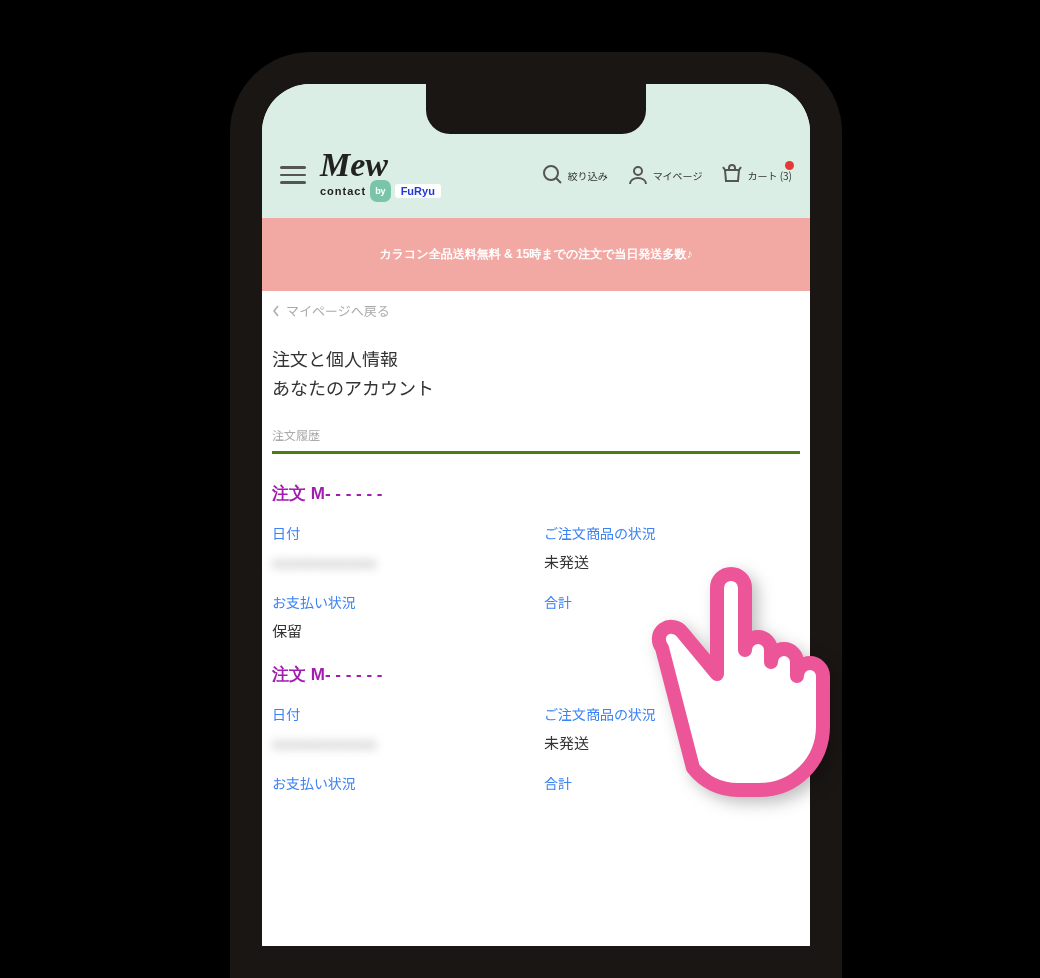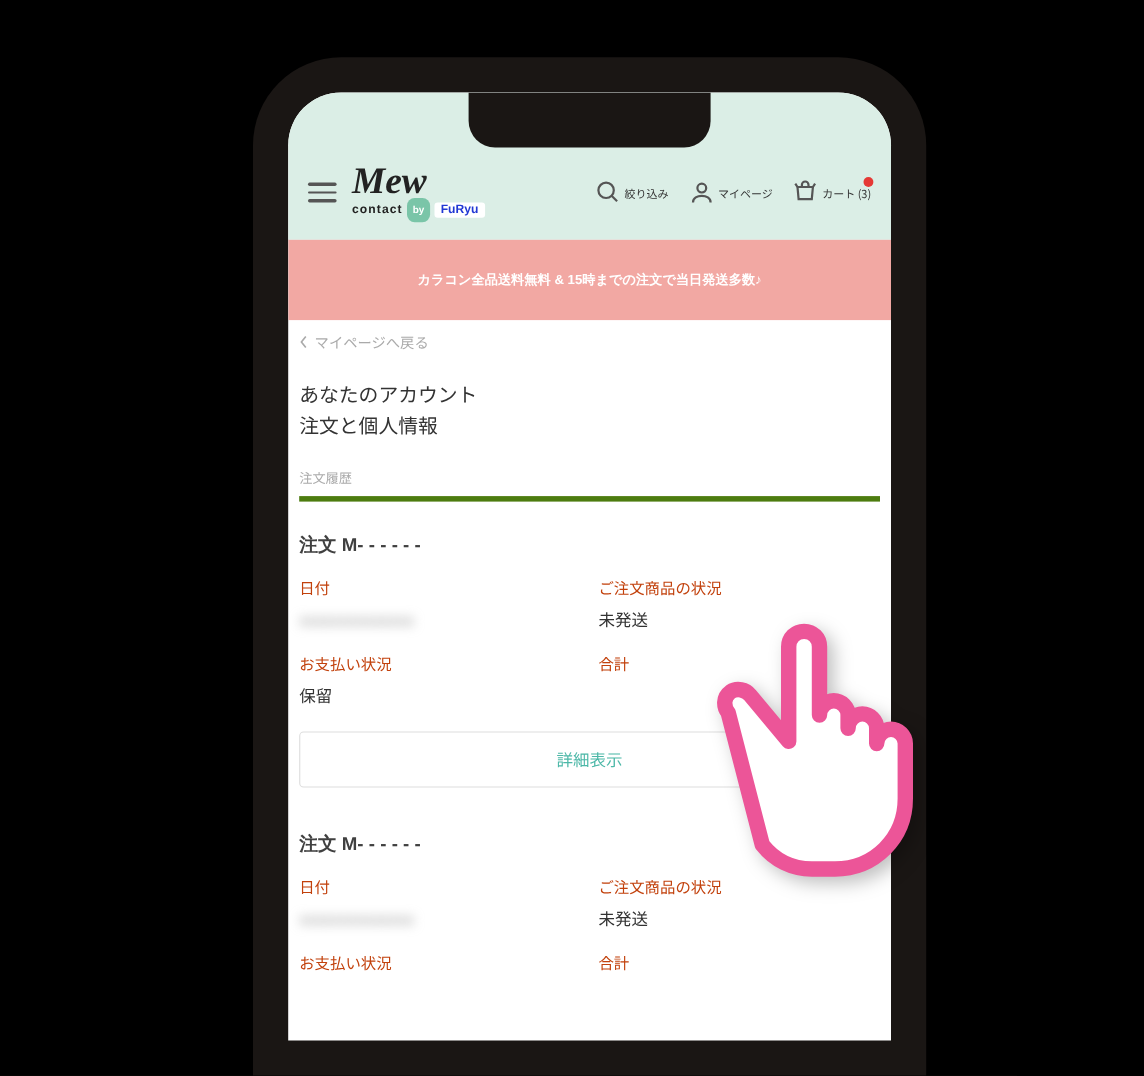--- a/index.html
+++ b/index.html
@@ -18,24 +18,24 @@
     .fu{background:#fff;color:#2138d4;font:700 11px sans-serif;padding:1px 6px;border-radius:3px}
     .acts{display:flex;gap:18px}
     .act{display:flex;flex-direction:row;align-items:center;gap:3px;cursor:pointer;position:relative}
     .act svg{width:24px;height:24px;stroke:#555;fill:none;stroke-width:2}
     .act span{font-size:10px;color:#333}
     .dot{position:absolute;top:-2px;right:-2px;width:9px;height:9px;background:#e53935;border-radius:50%}
     .ban{background:#f2a8a3;color:#fff;text-align:center;padding:28px;font:700 12px sans-serif}
     .body{padding:10px}
     .back{display:flex;align-items:center;gap:6px;color:#aaa;font-size:13px;margin-bottom:24px;cursor:pointer}
     .ttl{font-size:18px;color:#333;line-height:1.6;margin-bottom:24px}
-    .sec{font-size:12px;color:#aaa;padding-bottom:8px;border-bottom:5px solid #4d7c0f;margin-bottom:28px}
-    .oid{font:700 17px sans-serif;color:#404040;margin-bottom:18px}
+    .sec{font-size:12px;color:#aaa;padding-bottom:8px;border-bottom:3px solid #4d7c0f;margin-bottom:28px}
+    .oid{font:700 17px sans-serif;color:#a21caf;margin-bottom:18px}
     .grid{display:grid;grid-template-columns:1fr 1fr;gap:20px 16px;margin-bottom:22px}
-    .lbl{font-size:14px;color:#c2410c;margin-bottom:8px}
+    .lbl{font-size:14px;color:#3b82f6;margin-bottom:8px}
     .val{font-size:15px;color:#333}
     .blur{filter:blur(5px);color:#999}
     .tax{font-size:11px;color:#888}
     .btn{border:1px solid #ddd;border-radius:4px;text-align:center;padding:14px;color:#4db8a8;font-size:15px;cursor:pointer;margin-bottom:40px}
     .hand{position:absolute;left:610px;top:560px;z-index:20}
     .hand svg{filter:drop-shadow(6px 6px 8px rgba(0,0,0,.25))}
   </style>
 </head>
 <body>
 
@@ -86,22 +86,22 @@
 <div class="ban">カラコン全品送料無料 &amp; 15時までの注文で当日発送多数♪</div>
 
 <div class="body">
   <div class="back">
     <svg width="8" height="12" viewBox="0 0 8 12">
             <path d="M6 1L2 6l4 5" fill="none" stroke="#aaa" stroke-width="1.5"></path>
           </svg>
     <span>マイページへ戻る</span>
   </div>
   <div class="ttl">
+    <div>注文と個人情報</div>
     <div>あなたのアカウント</div>
-    <div>注文と個人情報</div>
   </div>
   <div class="sec">注文履歴</div>
 
   <div>
     <div class="oid">注文 M- - - - - -</div>
     <div class="grid">
       <div>
               <div class="lbl">日付</div>
               <div class="val blur">xxxxxxxxxxxxxx</div>
             </div>
@@ -110,21 +110,20 @@
               <div class="val">未発送</div>
             </div>
       <div>
               <div class="lbl">お支払い状況</div>
               <div class="val">保留</div>
             </div>
       <div>
               <div class="lbl">合計</div>
             </div>
     </div>
-    <div class="btn">詳細表示</div>
   </div>
 
   <div>
     <div class="oid">注文 M- - - - - -</div>
     <div class="grid">
       <div>
               <div class="lbl">日付</div>
               <div class="val blur">xxxxxxxxxxxxxx</div>
             </div>
       <div>

